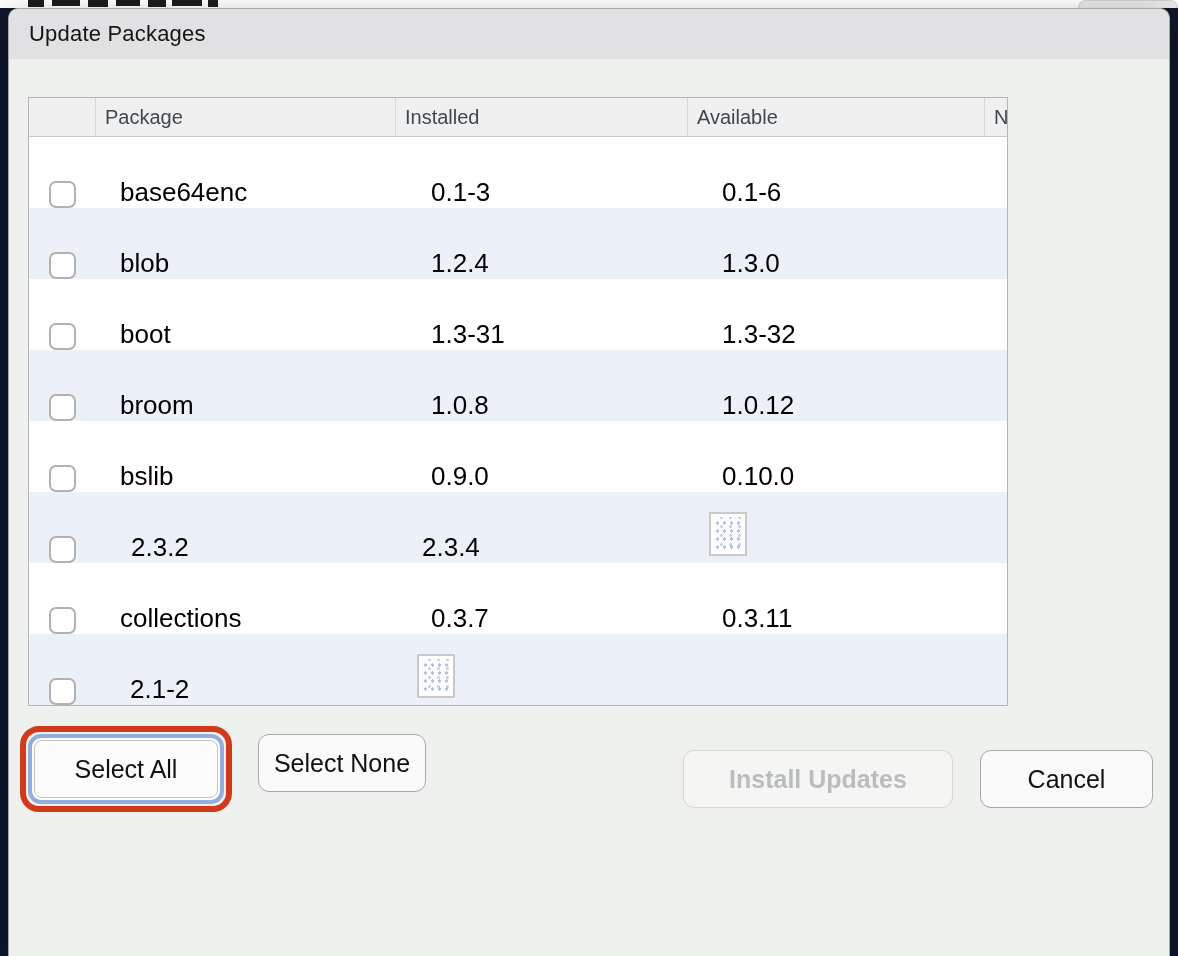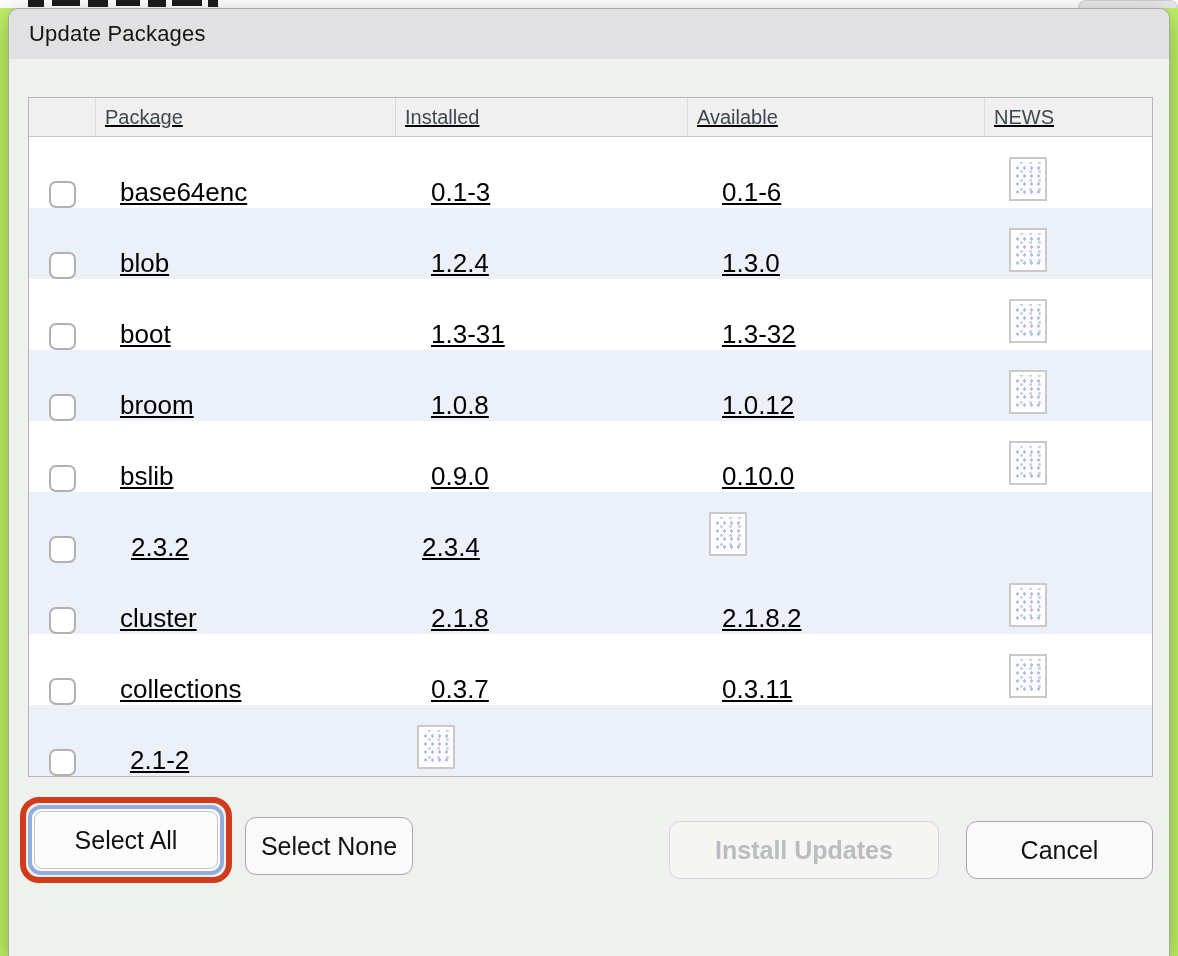--- a/index.html
+++ b/index.html
@@ -7,21 +7,21 @@
     --dialog-body-bg:#eff1ee;
     --header-bg:#f0f0f0;
     --header-text:#3d4852;
     --row-alt-bg:#ecf1f9;
     --annotation-red:#d23a1c;
     --focus-ring-blue:#93aedd;
     --disabled-text:#b9bdbf;
   }
   *{margin:0;padding:0;box-sizing:border-box;}
   body{font-family:"Liberation Sans","DejaVu Sans",sans-serif;background:#fff;}
-  .screen{position:relative;width:1178px;height:956px;background:#bef264;overflow:hidden;}
+  .screen{position:relative;width:1178px;height:956px;background:#0f172a;overflow:hidden;}
 
   
   .bg-sliver{position:absolute;left:0;top:0;width:1178px;height:8px;background:#fff;}
   .frag{position:absolute;top:0;background:#1c1c1c;}
   .f1{left:28px;width:16px;height:7px;}
   .f2{left:52px;width:28px;height:6px;}
   .f3{left:88px;width:20px;height:7px;}
   .f4{left:116px;width:24px;height:6px;}
   .f5{left:148px;width:18px;height:7px;}
   .f6{left:172px;width:30px;height:6px;}
@@ -29,21 +29,21 @@
   .bg-corner{position:absolute;top:0;left:1078px;width:100px;height:8px;background:#e9e9e9;border-radius:9px 9px 0 0;border:1px solid #cfcfcf;border-bottom:none;}
 
   .dialog{position:absolute;left:8px;top:8px;width:1162px;height:948px;
     border:1px solid #a6a6a6;border-bottom:none;border-radius:10px 10px 0 0;
     background:var(--dialog-body-bg,#eff1ee);box-shadow:0 8px 28px rgba(0,0,0,.30);overflow:hidden;}
   .titlebar{height:50px;background:var(--titlebar-bg,#e1e1e3);border-radius:10px 10px 0 0;
     display:flex;align-items:center;padding-left:20px;}
   .title{font-size:22px;color:#151515;letter-spacing:.2px;}
   .dialog-body{padding:38px 0 0 19px;}
 
-  .pkg-table{width:1125px;border:1px solid #b5b5b5;background:#fff;text-decoration:underline;}
+  .pkg-table{width:980px;border:1px solid #b5b5b5;background:#fff;}
   .thead{display:flex;height:39px;background:var(--header-bg,#f0f0f0);border-bottom:1px solid #c9c9c9;}
   .th{font-size:20px;color:var(--header-text,#3d4852);line-height:38px;padding-left:9px;overflow:hidden;white-space:nowrap;}
   .th + .th{border-left:1px solid #d9d9d9;}
   .col-cb{width:66px;flex:none;}
   .col-pkg{width:300px;flex:none;}
   .col-inst{width:292px;flex:none;}
   .col-avail{width:297px;flex:none;}
   .col-news{flex:1;}
   .tr{display:flex;height:71px;align-items:flex-end;background:#fff;font-size:26px;color:#000;}
   .tr.alt{background:var(--row-alt-bg,#ecf1f9);}
@@ -54,27 +54,27 @@
   .td.col-avail{padding-left:35px;}
   .checkbox{width:27px;height:27px;border:2px solid #b1b1b1;border-radius:7px;background:#fff;display:inline-block;cursor:pointer;}
   .news-icon{display:inline-block;margin-left:25px;width:38px;height:44px;
     border:2px solid #c9c9c9;background-color:#fcfcfd;
     background-image:radial-gradient(circle,#b3c0e2 1.5px,transparent 1.7px),
                      radial-gradient(circle,#c3cde8 1.3px,transparent 1.5px);
     background-size:7px 8px,9px 9px;background-position:3px 5px,6px 8px;
     box-shadow:inset 0 0 0 3px #fff;cursor:pointer;}
 
   .footer{width:1125px;margin-top:22px;display:flex;justify-content:space-between;align-items:center;height:82px;}
-  .footer-left{display:flex;align-items:flex-end;gap:21px;}
+  .footer-left{display:flex;align-items:flex-start;gap:34px;}
   .footer-right{display:flex;align-items:center;gap:27px;margin-top:20px;}
   .btn{height:58px;border:1px solid #a8a8a8;border-radius:11px;background:#fafafa;
     font-family:inherit;font-size:25px;color:#111;text-align:center;cursor:pointer;}
   .btn.w-sn{width:168px;}
   .btn.w-iu{width:270px;}
-  .btn.w-c{width:187px;}
+  .btn.w-c{width:173px;}
   .btn.disabled{color:var(--disabled-text,#b9bdbf);font-weight:bold;border-color:#d6d6d6;background:#f5f6f4;cursor:default;}
   .annotation-ring{display:inline-block;border:6px solid var(--annotation-red,#d23a1c);
     border-radius:19px;padding:2px;margin:-8px;background:transparent;}
   .focus-ring{display:inline-block;border:4px solid var(--focus-ring-blue,#93aedd);
     border-radius:13px;padding:2px;background:#fff;}
   .btn.select-all{width:184px;border:1px solid #c4c4c4;border-radius:8px;background:#fcfcfd;display:block;}
 </style>
 </head>
 <body>
 
@@ -172,31 +172,20 @@
       <span class="checkbox" role="checkbox" aria-checked="false"></span>
     </div>
     <div class="td col-inst cell-installed">2.3.2</div>
     <div class="td col-avail cell-available">2.3.4</div>
     <div class="td col-news">
       <span class="news-icon"></span>
     </div>
   </div>
 
 
-  <div class="tr alt">
-    <div class="td col-cb">
-      <span class="checkbox" role="checkbox" aria-checked="false"></span>
-    </div>
-    <div class="td col-pkg cell-package">cluster</div>
-    <div class="td col-inst cell-installed">2.1.8</div>
-    <div class="td col-avail cell-available">2.1.8.2</div>
-    <div class="td col-news">
-      <span class="news-icon"></span>
-    </div>
-  </div>
 
   <div class="tr">
     <div class="td col-cb">
       <span class="checkbox" role="checkbox" aria-checked="false"></span>
     </div>
     <div class="td col-pkg cell-package">collections</div>
     <div class="td col-inst cell-installed">0.3.7</div>
     <div class="td col-avail cell-available">0.3.11</div>
     <div class="td col-news">
       <span class="news-icon"></span>

